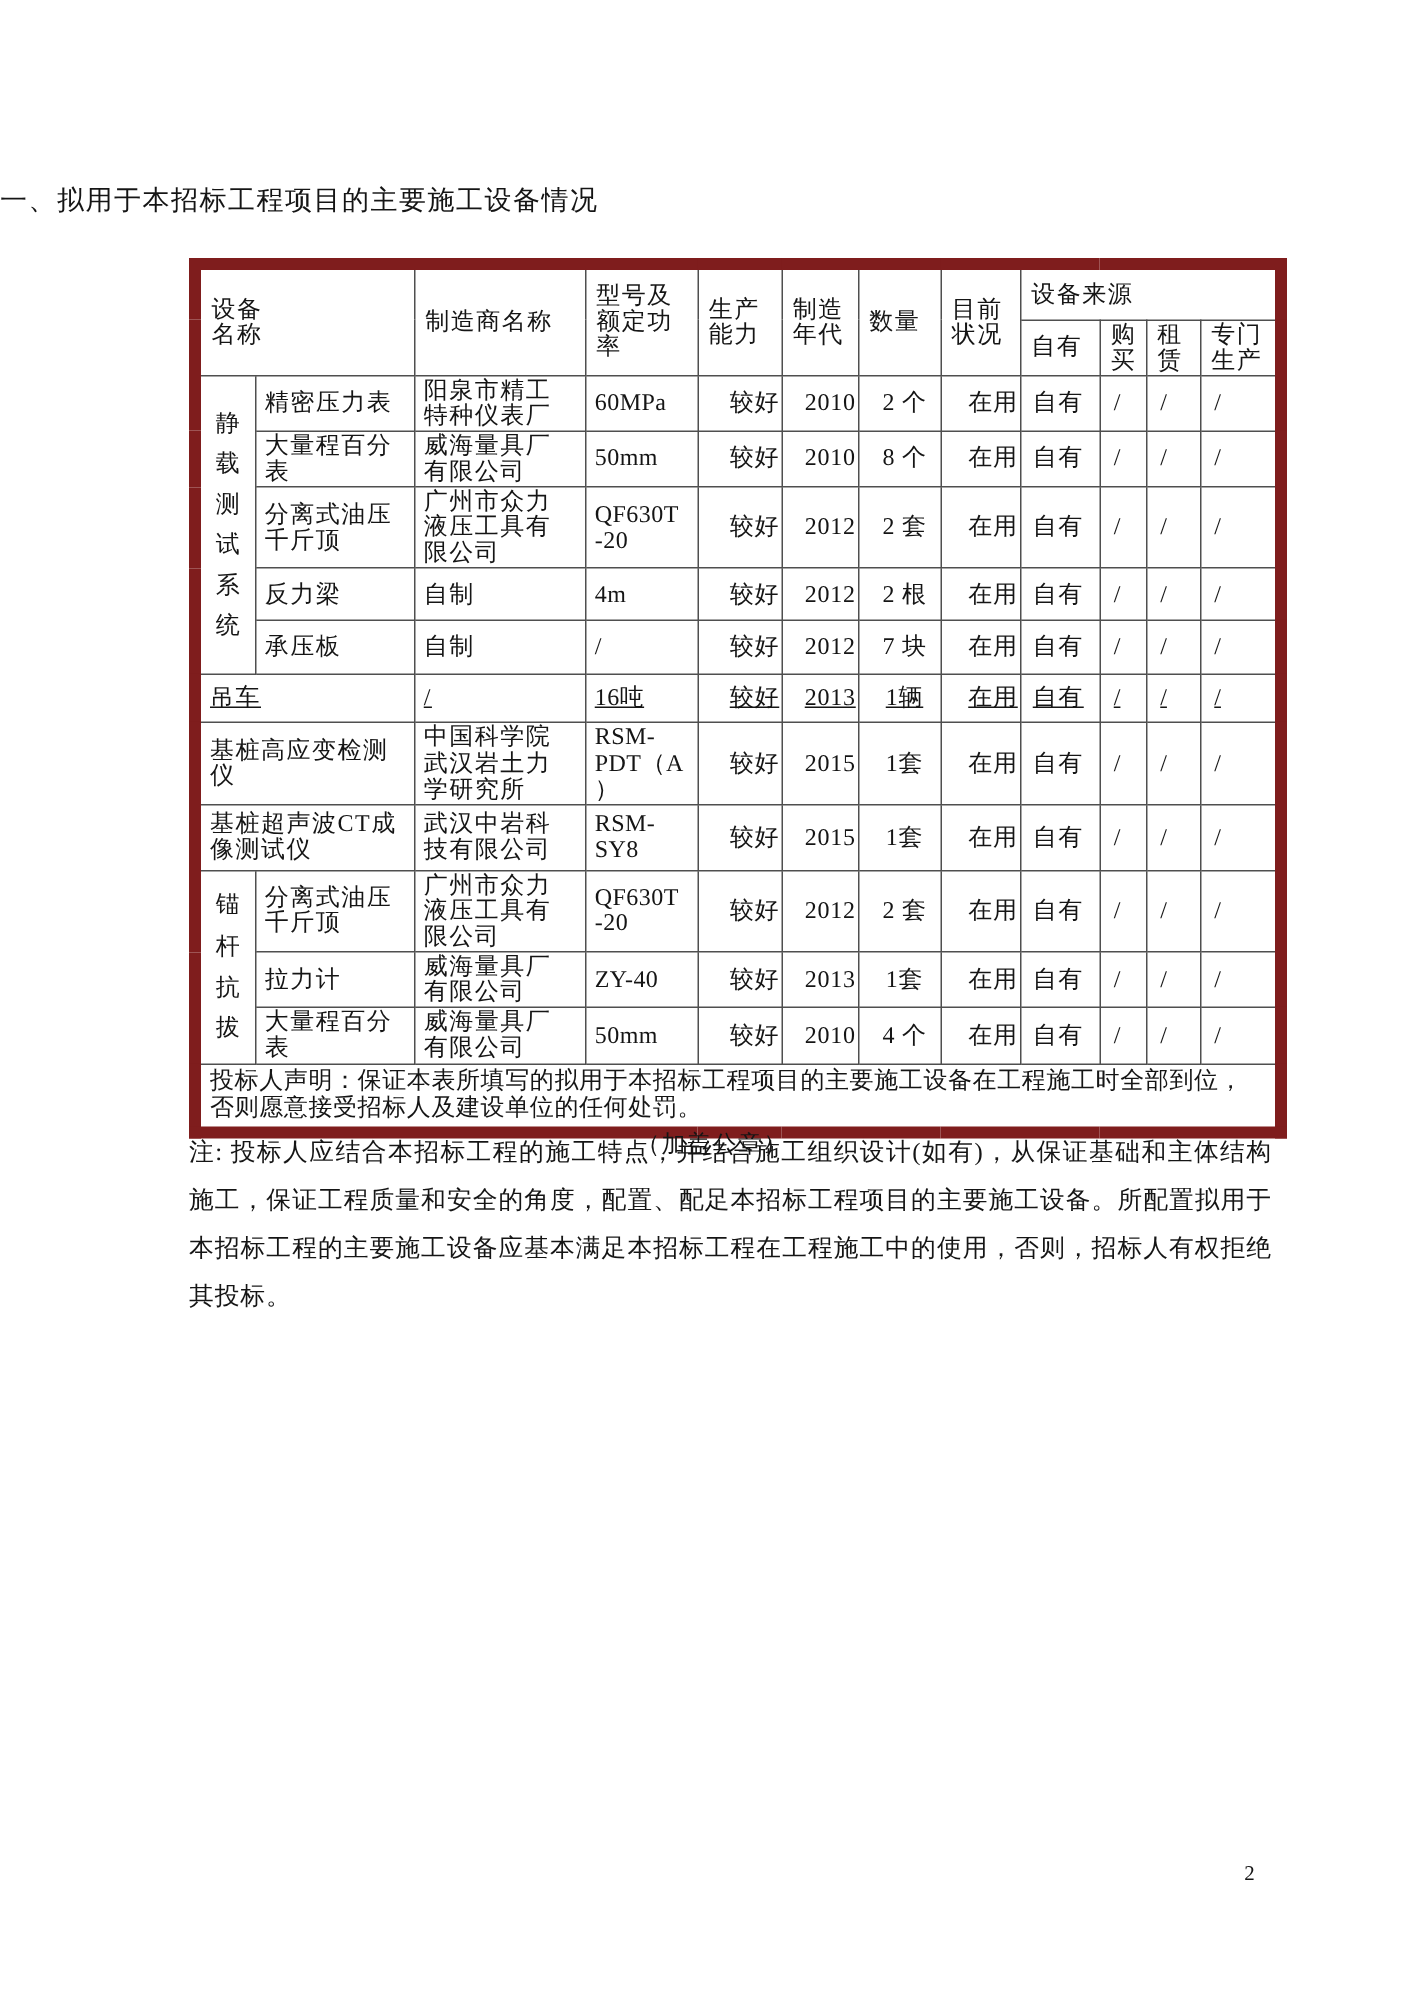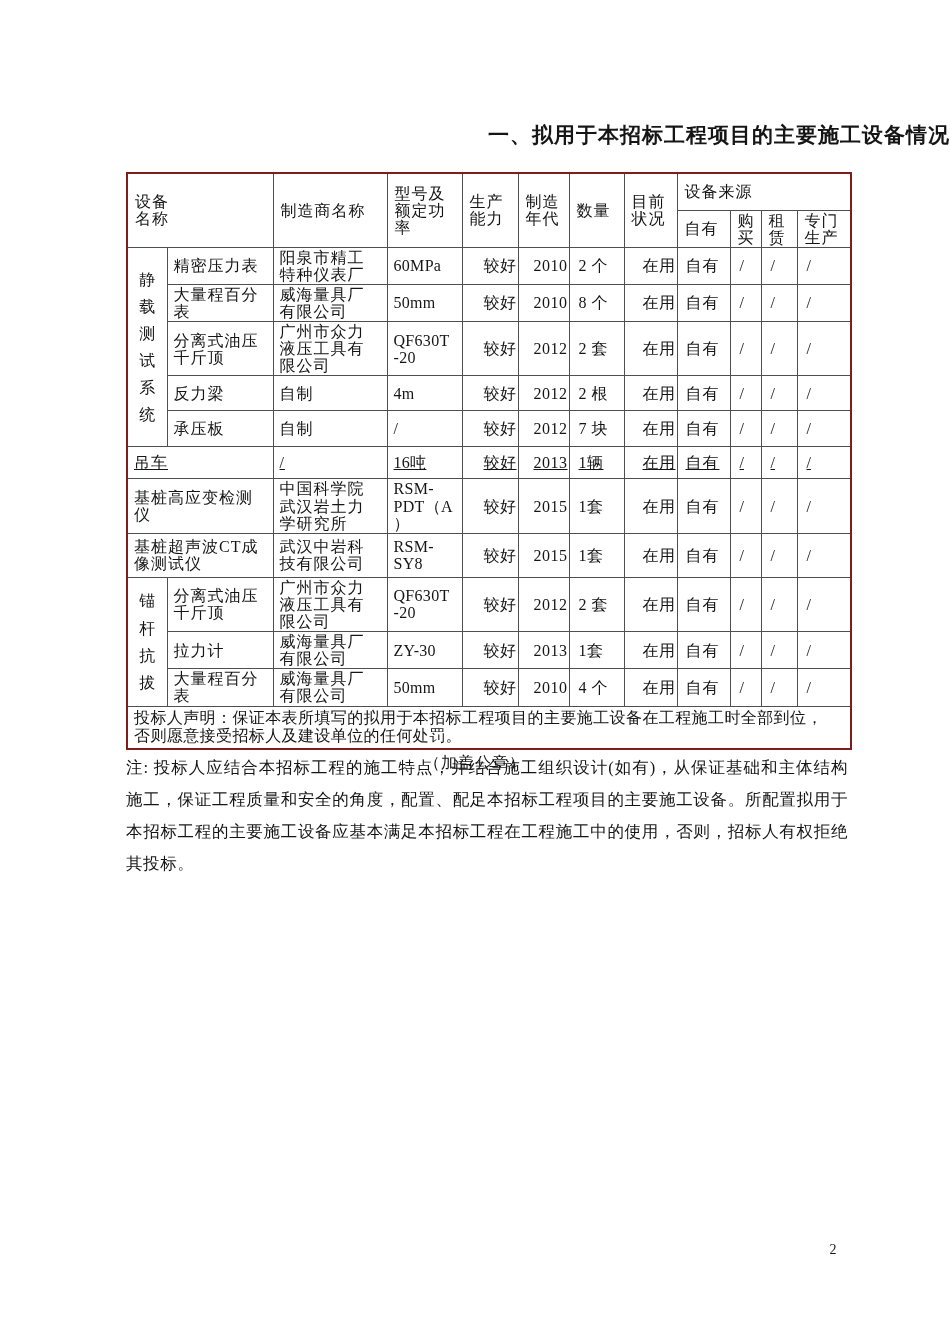--- a/index.html
+++ b/index.html
@@ -7,44 +7,44 @@
   body {
     width: 950px; height: 1344px;
     background: #ffffff;
     color: #151515;
     font-family: "Liberation Serif", "DejaVu Serif", serif;
     position: relative;
     overflow: hidden;
   }
   .title {
     position: absolute; top: 121px; left: 0; width: 100%;
-    text-align: right;
-    font-size: 21px; font-weight: bold; letter-spacing: 1px;
+    text-align: left;
+    font-size: 18px; font-weight: normal; letter-spacing: 1px;
   }
   table.tbl {
     position: absolute; left: 126px; top: 172px;
     width: 724px;
     border-collapse: collapse; table-layout: fixed;
-    border: 2px solid #7f1d1d;
+    border: 8px solid #7f1d1d;
   }
   .tbl th, .tbl td {
     border: 1px solid #4f4f4f;
     font-weight: normal;
     font-size: 16px;
     letter-spacing: 1px;
     line-height: 1.07;
     padding: 1px 2px 1px 6px;
     vertical-align: middle;
     text-align: left;
     white-space: pre-line;
     overflow: hidden;
   }
   .tbl .hd { padding-left: 7px; }
   .tbl .ct { text-align: right; padding: 1px 1px; letter-spacing: 0.5px; }
-  .tbl .qt { padding-left: 9px; letter-spacing: 0.5px; }
+  .tbl .qt { padding-left: 9px; letter-spacing: 0.5px; text-align: center; }
   .tbl .ow { padding-left: 8px; }
   .tbl .sl { padding-left: 9px; letter-spacing: 0; }
   .tbl .md { letter-spacing: 0.3px; padding-left: 6px; }
   .tbl .v  { text-align: center; padding: 1px 0; line-height: 1.7; letter-spacing: 0; }
   .tbl .decl { line-height: 1.16; padding: 2px 6px; letter-spacing: 0.4px; font-family: Liberation Serif, serif; }
   .seal {
     position: absolute; top: 722px; left: 0; width: 100%;
     text-align: center; font-size: 16px; letter-spacing: 1px; margin-top: 31px;
   }
   .note {
@@ -248,21 +248,21 @@
         <td class="ct">在用</td>
         <td class="ow">自有</td>
         <td class="sl">/</td>
         <td class="sl">/</td>
         <td class="sl">/</td>
       </tr>
       <tr style="height: 33px;">
         <td class="nm">拉力计</td>
         <td class="nm">威海量具厂
 有限公司</td>
-        <td class="md">ZY-30</td>
+        <td class="md">ZY-40</td>
         <td class="ct">较好</td>
         <td class="ct">2013</td>
         <td class="qt">1套</td>
         <td class="ct">在用</td>
         <td class="ow">自有</td>
         <td class="sl">/</td>
         <td class="sl">/</td>
         <td class="sl">/</td>
       </tr>
       <tr style="height: 32px;">

